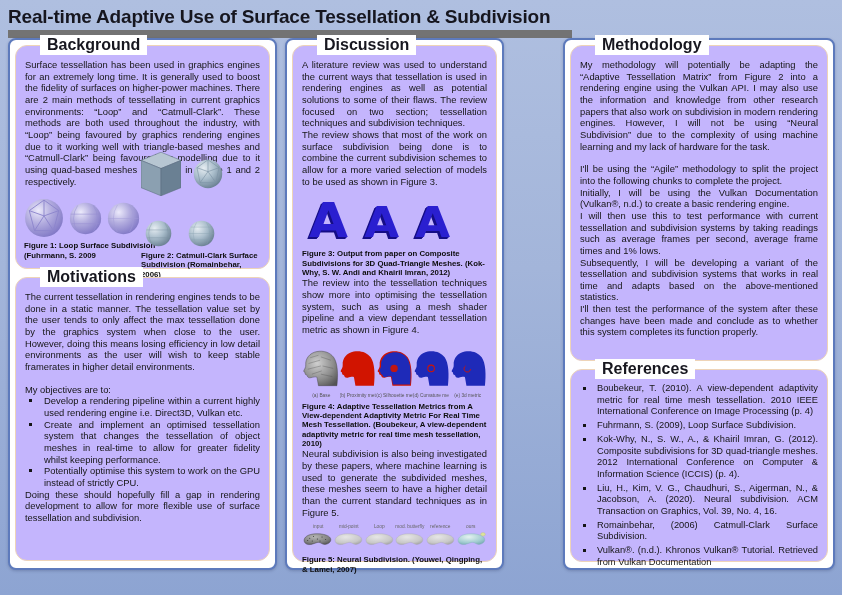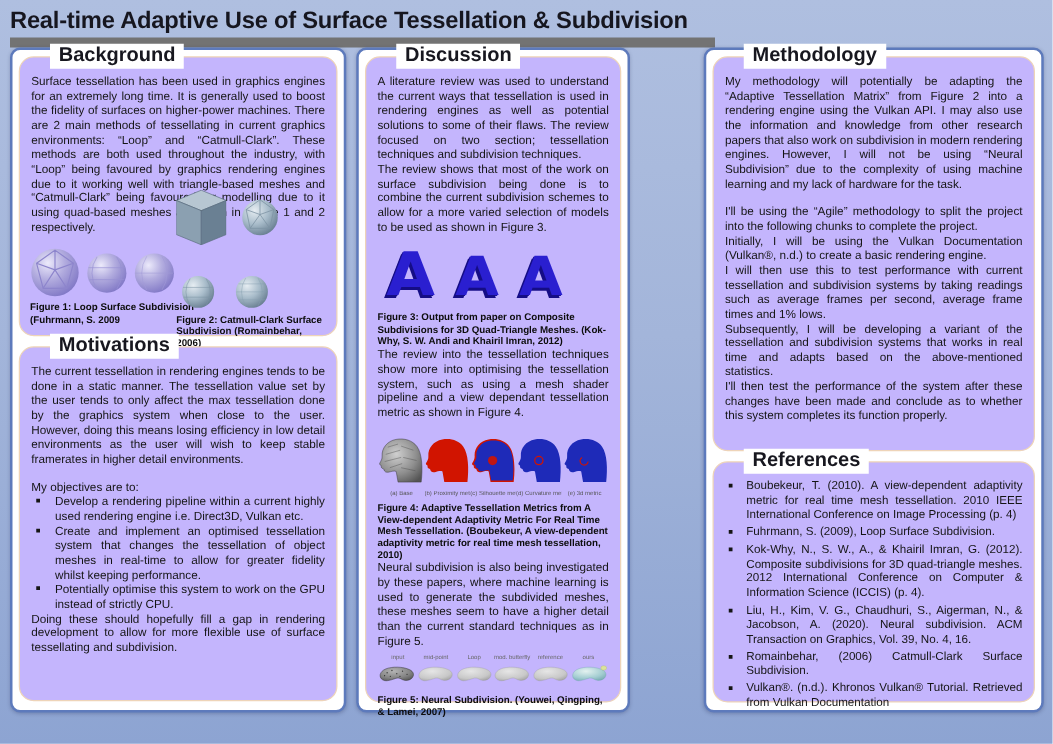--- a/index.html
+++ b/index.html
@@ -156,21 +156,21 @@
 
     <section class="panel" style="height:284px">
       <div class="panel-title">Motivations</div>
       <p class="body-text gap-after">The current tessellation in rendering engines tends to be done in a static manner. The tessellation value set by the user tends to only affect the max tessellation done by the graphics system when close to the user. However, doing this means losing efficiency in low detail environments as the user will wish to keep stable framerates in higher detail environments.</p>
       <p class="body-text intro-line">My objectives are to:</p>
       <ul class="obj-list">
         <li>Develop a rendering pipeline within a current highly used rendering engine i.e. Direct3D, Vulkan etc.</li>
         <li>Create and implement an optimised tessellation system that changes the tessellation of object meshes in real-time to allow for greater fidelity whilst keeping performance.</li>
         <li>Potentially optimise this system to work on the GPU instead of strictly CPU.</li>
       </ul>
-      <p class="body-text mt10">Doing these should hopefully fill a gap in rendering development to allow for more flexible use of surface tessellating and subdivision.</p>
+      <p class="body-text mt10">Doing these should hopefully fill a gap in rendering development to allow for more flexible use of surface tessellation and subdivision.</p>
     </section>
   </div>
 
   <div class="column" id="col2">
     <section class="panel" style="height:517px">
       <div class="panel-title">Discussion</div>
       <p class="body-text">A literature review was used to understand the current ways that tessellation is used in rendering engines as well as potential solutions to some of their flaws. The review focused on two section; tessellation techniques and subdivision techniques.</p>
       <p class="body-text">The review shows that most of the work on surface subdivision being done is to combine the current subdivision schemes to allow for a more varied selection of models to be used as shown in Figure 3.</p>
 
       <div class="a-row">

